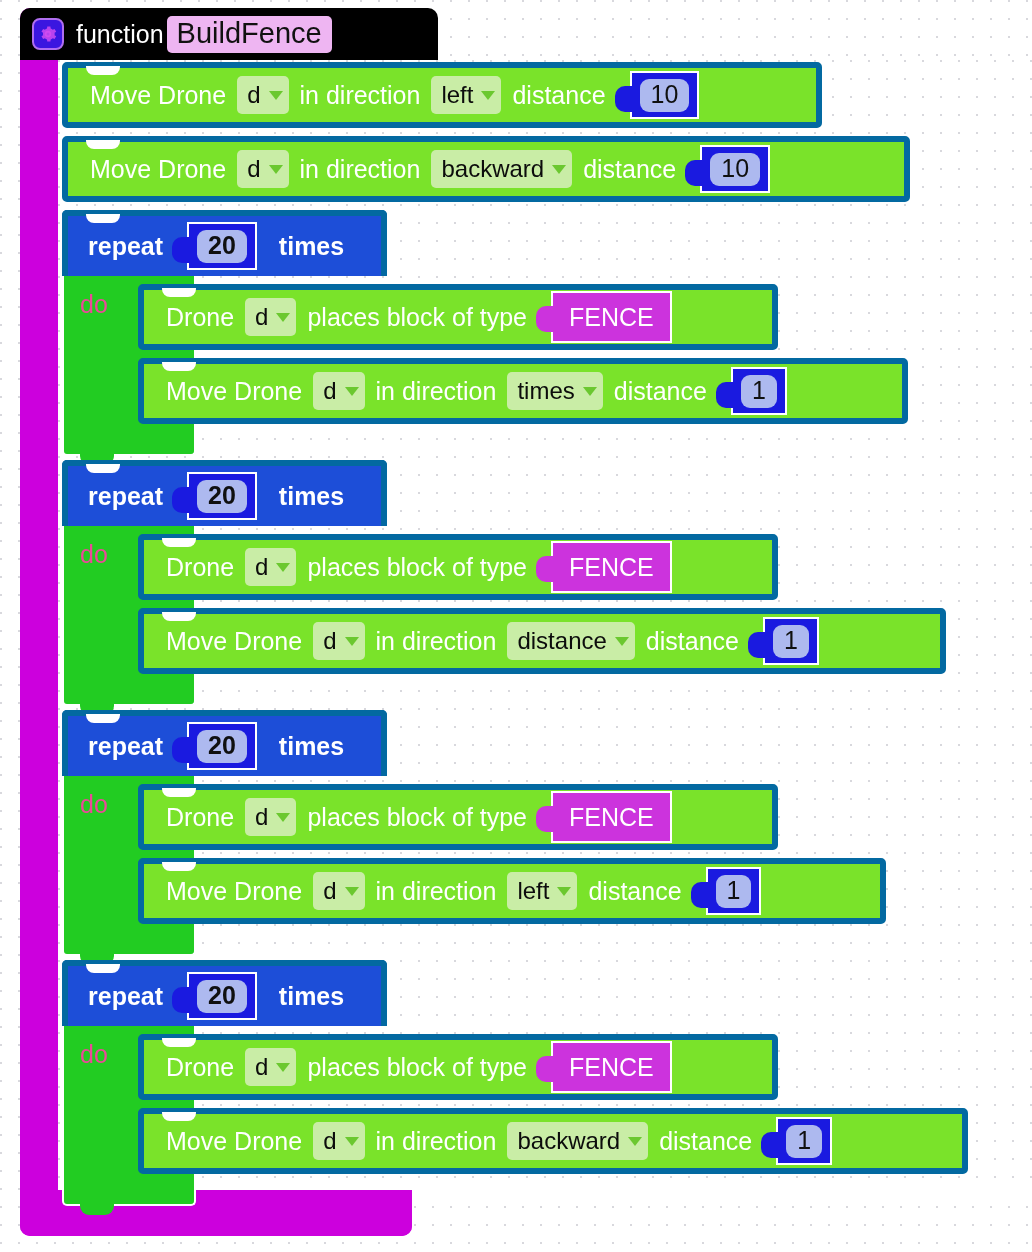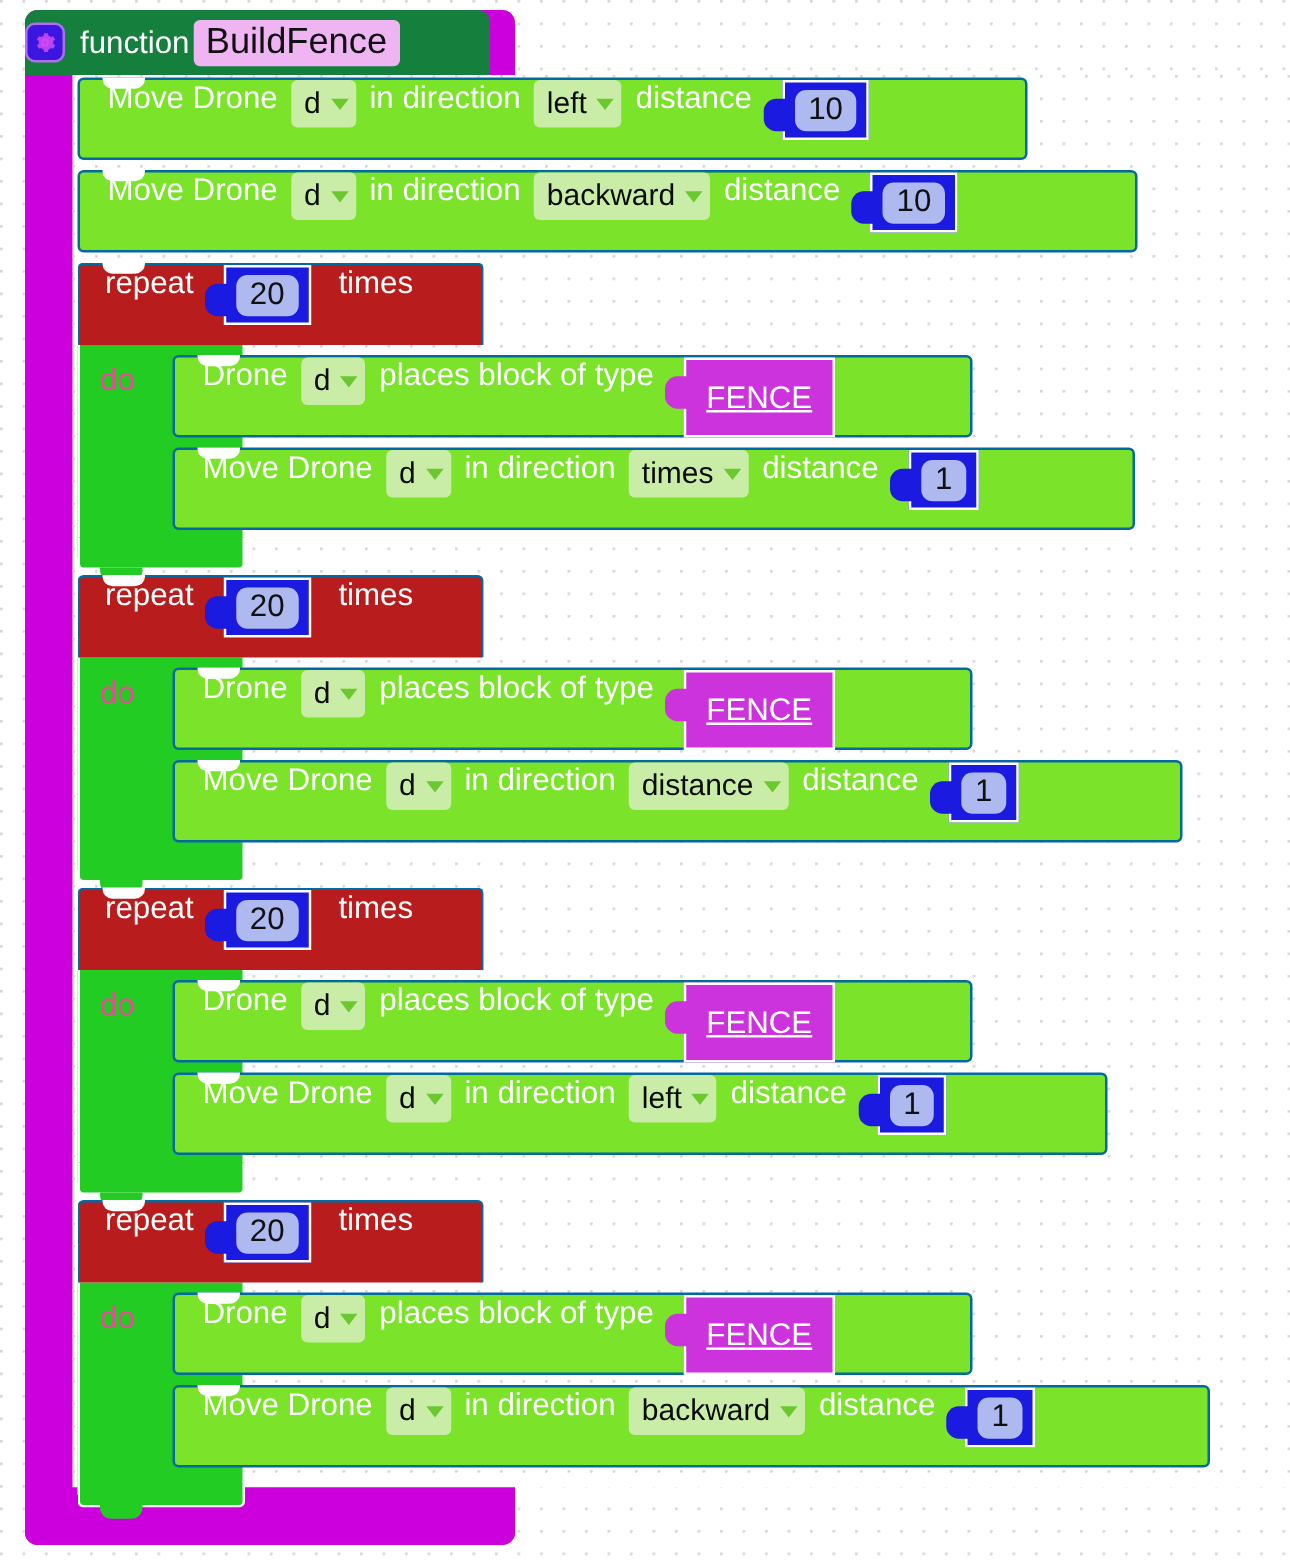--- a/index.html
+++ b/index.html
@@ -52,26 +52,27 @@
     height: 1130px;
     background: #ffffff;
     background-image:
       radial-gradient(circle at 1px 1px, #d8d8dd 1px, transparent 1.4px);
     background-size: 18px 18px;
   }
   .func-header {
     position: absolute;
     left: 0; top: 0;
     height: 52px;
-    width: 372px;
+    width: 418px;
     display: flex;
     align-items: center;
+    padding-left: 12px;
     box-sizing: border-box;
     border-radius: 10px 10px 0 0;
-    background: #15803d;
+    background: #000000;
     z-index: 4;
   }
   .gear-chip {
     width: 32px; height: 32px;
     border-radius: 8px;
     background: #3b16e0;
     border: 2px solid #b06ef0;
     box-sizing: border-box;
     display: flex;
     align-items: center;
@@ -103,40 +104,41 @@
     height: 46px;
     background: #cc00dd;
     border-radius: 0 0 10px 10px;
     z-index: 3;
   }
 
   
   .blk {
     position: absolute;
     box-sizing: border-box;
-    border: 2px solid #0369a1;
+    border: 6px solid #0369a1;
     display: flex;
-    align-items: flex-start;
+    align-items: center;
     color: #ffffff;
     font-size: 25px;
     white-space: nowrap;
     z-index: 5;
   }
   .stmt {
     background: #7ae32a;
     border-radius: 5px;
     padding-left: 20px;
     height: 66px;
   }
   .loop-head {
-    background: #b91c1c;
+    background: #1d4ed8;
     border-radius: 5px 5px 0 0;
     padding-left: 18px;
     height: 66px;
     border-bottom: none;
+    font-weight: bold;
   }
   .loop-wall {
     position: absolute;
     background: #22cc22;
     border-left: 2px solid #ffffff;
     border-right: 2px solid #ffffff;
     box-sizing: border-box;
     z-index: 4;
   }
   .loop-bottom {
@@ -230,26 +232,25 @@
 
   
   .val-enum {
     position: relative;
     display: inline-flex;
     align-items: center;
     justify-content: center;
     background: #cc33dd;
     border: 2px solid #ffffff;
     box-sizing: border-box;
-    height: 64px;
+    height: 52px;
     margin-left: 22px;
     padding: 0 16px;
     color: #ffffff;
     font-size: 25px;
-    text-decoration: underline;
   }
   .val-enum::before {
     content: "";
     position: absolute;
     left: -17px;
     top: 13px;
     width: 18px;
     height: 26px;
     background: #cc33dd;
     border-radius: 10px 0 0 10px;

